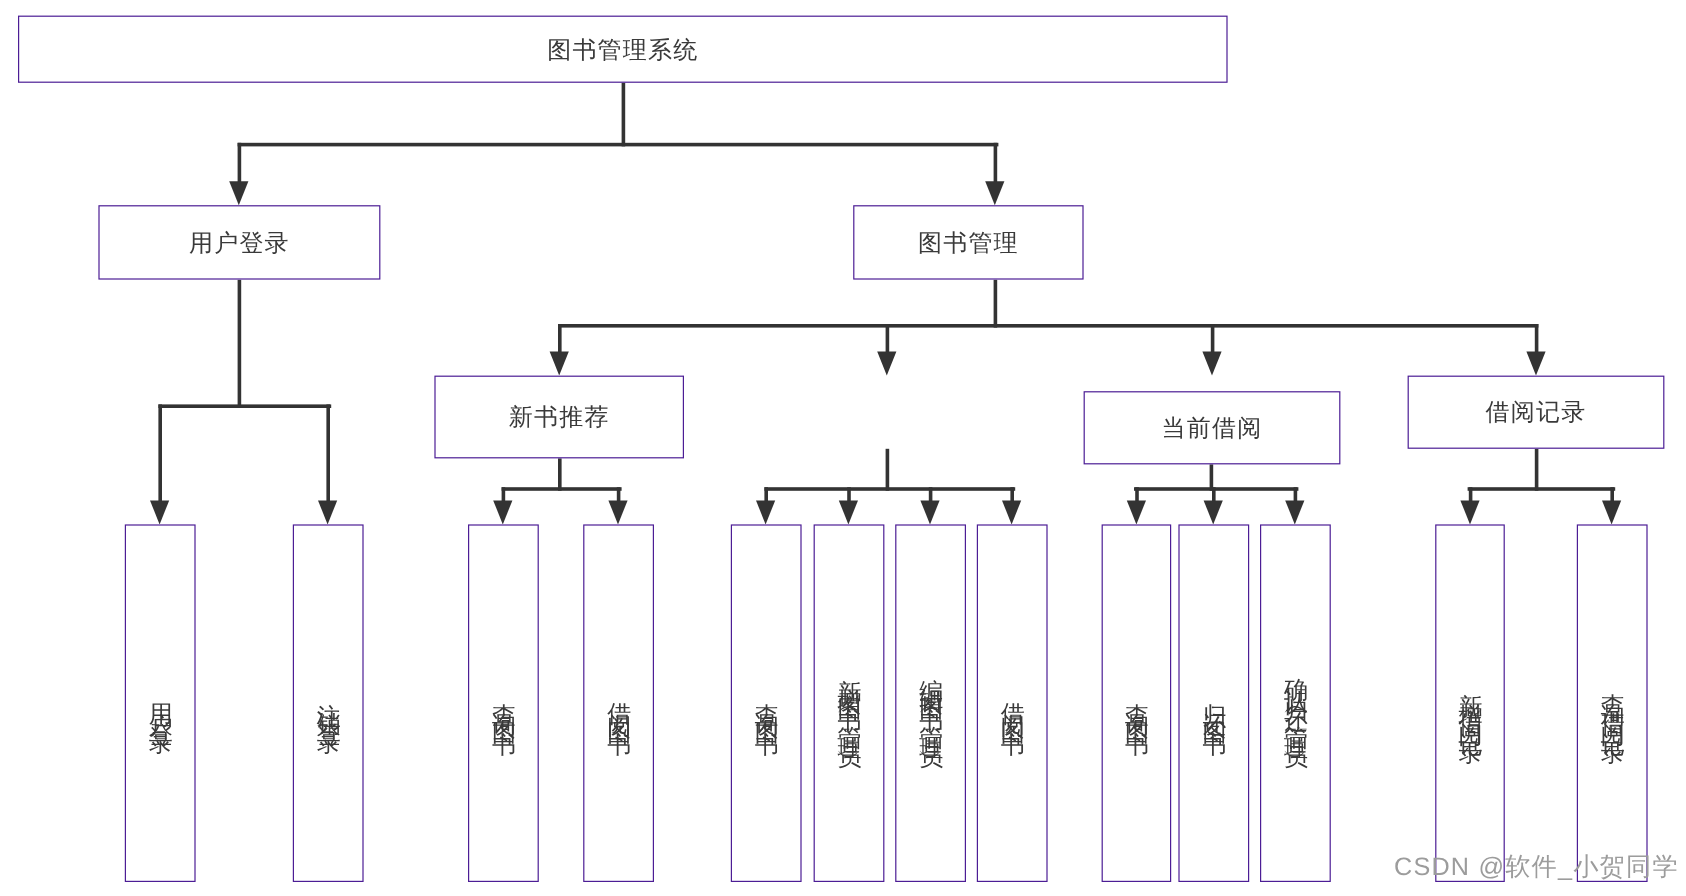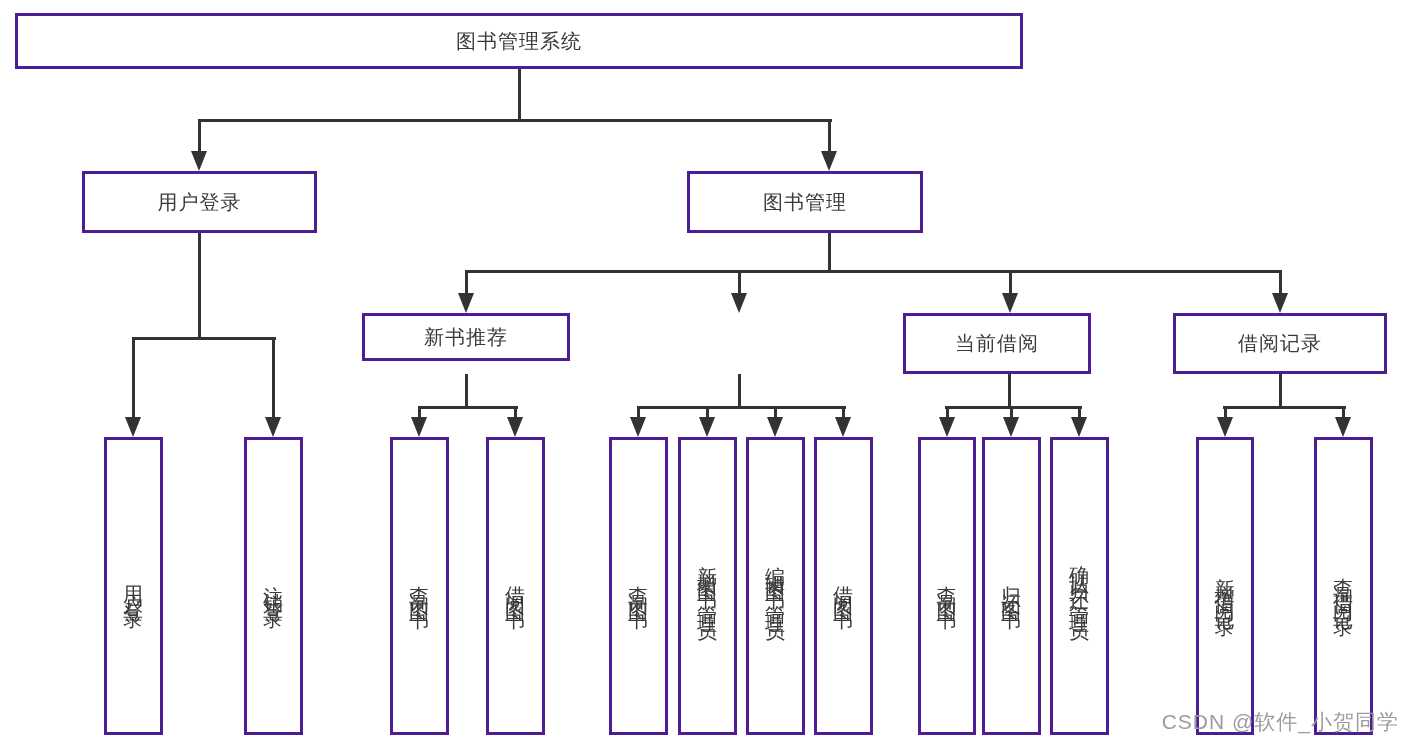--- a/index.html
+++ b/index.html
@@ -12,21 +12,21 @@
     position: relative;
     width: 1405px;
     height: 747px;
     background: #ffffff;
     overflow: hidden;
   }
   
   .box {
     position: absolute;
     box-sizing: border-box;
-    border: 3px solid #4c1d95;
+    border: 1px solid #4c1d95;
     background: #ffffff;
     display: flex;
     align-items: center;
     justify-content: center;
     z-index: 2;
   }
   .hlabel {
     font-size: 20px;
     color: #3a3a3a;
     letter-spacing: 1px;
@@ -104,21 +104,21 @@
       <div class="head"></div>
     </div>
   <div class="arrow" style="left:821px;top:119px;height:52px">
       <div class="stem"></div>
       <div class="head"></div>
     </div>
 
   <div class="box" style="left:82px;top:171px;width:235px;height:62px">
     <span class="hlabel">用户登录</span>
   </div>
-  <div class="box" style="left:687px;top:171px;width:236px;height:62px">
+  <div class="box" style="left:711px;top:171px;width:192px;height:62px">
     <span class="hlabel">图书管理</span>
   </div>
 
   <div class="vline" style="left:198px;top:233px;height:107px"></div>
   <div class="hline" style="left:132px;top:337px;width:144px"></div>
   <div class="arrow" style="left:125px;top:337px;height:100px">
       <div class="stem"></div>
       <div class="head"></div>
     </div>
   <div class="arrow" style="left:265px;top:337px;height:100px">
@@ -138,24 +138,24 @@
     </div>
   <div class="arrow" style="left:1002px;top:270px;height:43px">
       <div class="stem"></div>
       <div class="head"></div>
     </div>
   <div class="arrow" style="left:1272px;top:270px;height:43px">
       <div class="stem"></div>
       <div class="head"></div>
     </div>
 
-  <div class="box" style="left:362px;top:313px;width:208px;height:48px">
+  <div class="box" style="left:362px;top:313px;width:208px;height:69px">
     <span class="hlabel">新书推荐</span>
   </div>
-  <div class="box" style="left:903px;top:313px;width:188px;height:61px">
+  <div class="box" style="left:903px;top:326px;width:214px;height:61px">
     <span class="hlabel">当前借阅</span>
   </div>
   <div class="box" style="left:1173px;top:313px;width:214px;height:61px">
     <span class="hlabel">借阅记录</span>
   </div>
 
   <div class="vline" style="left:465px;top:374px;height:35px"></div>
   <div class="hline" style="left:418px;top:406px;width:100px"></div>
   <div class="arrow" style="left:411px;top:406px;height:31px">
       <div class="stem"></div>

